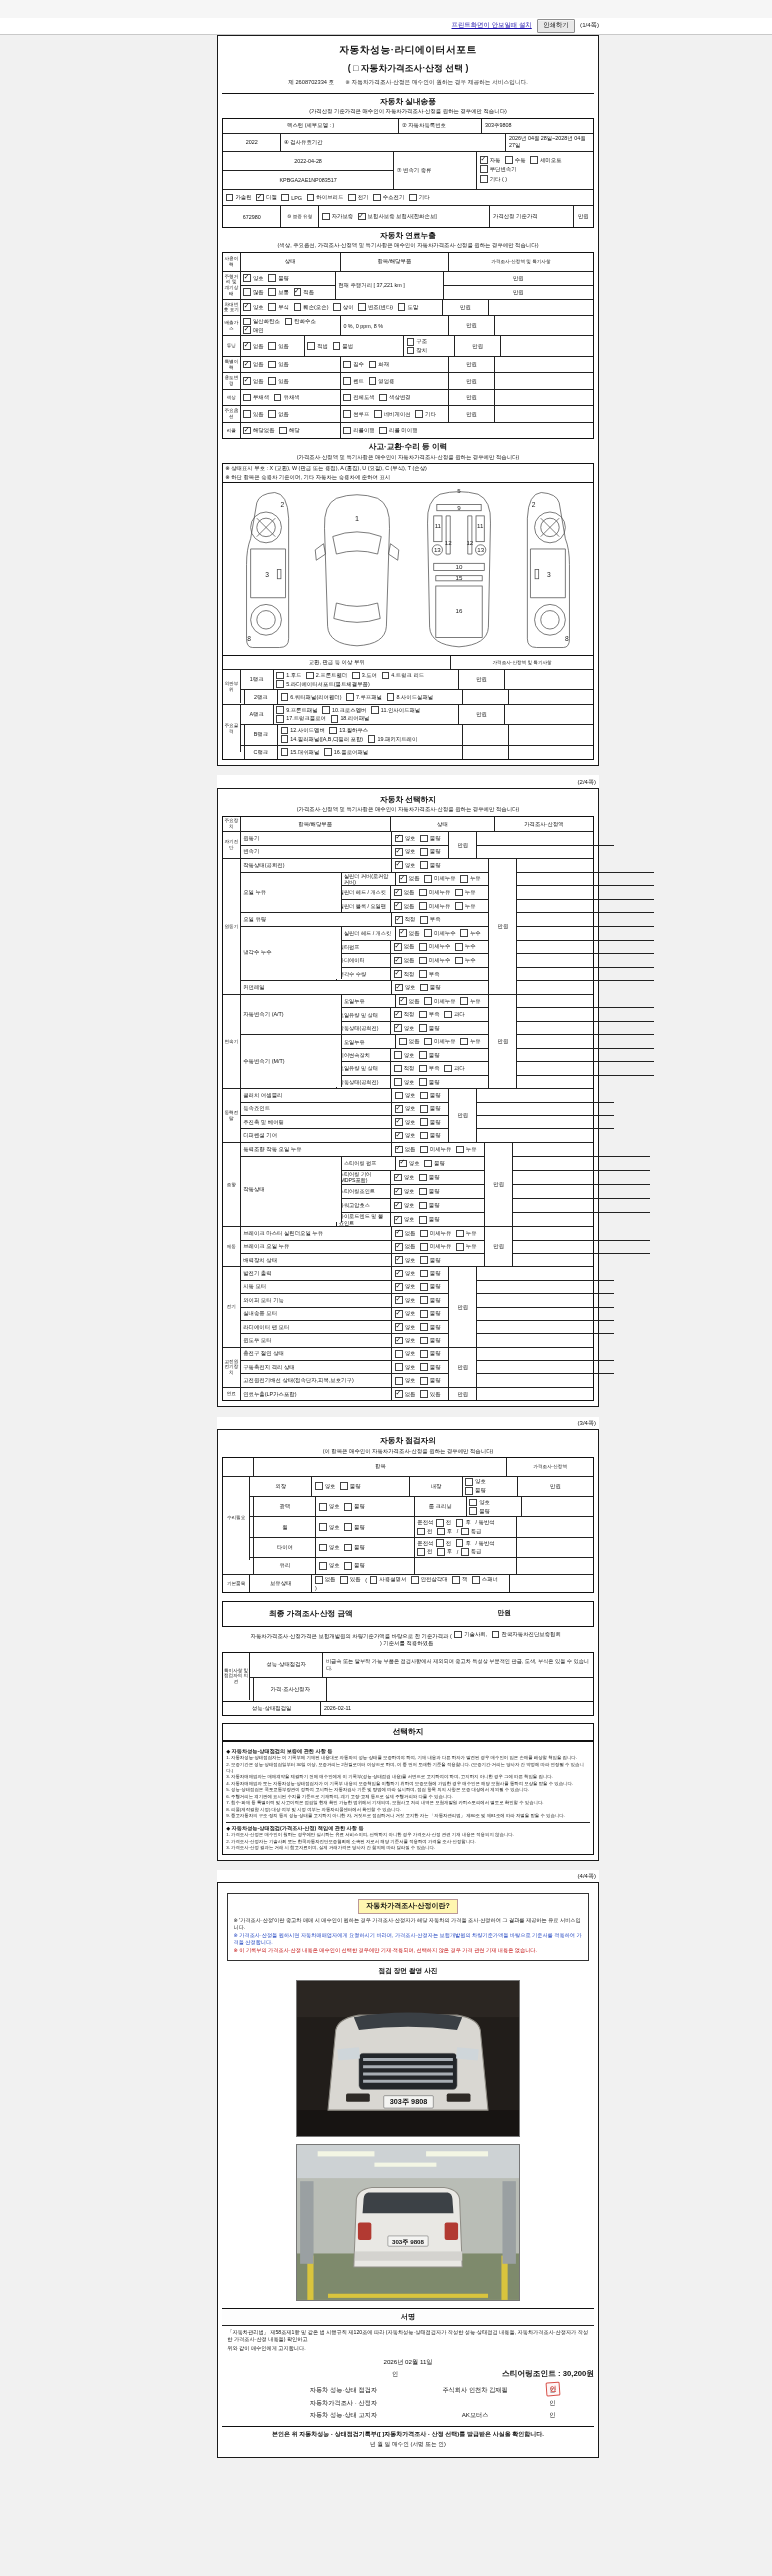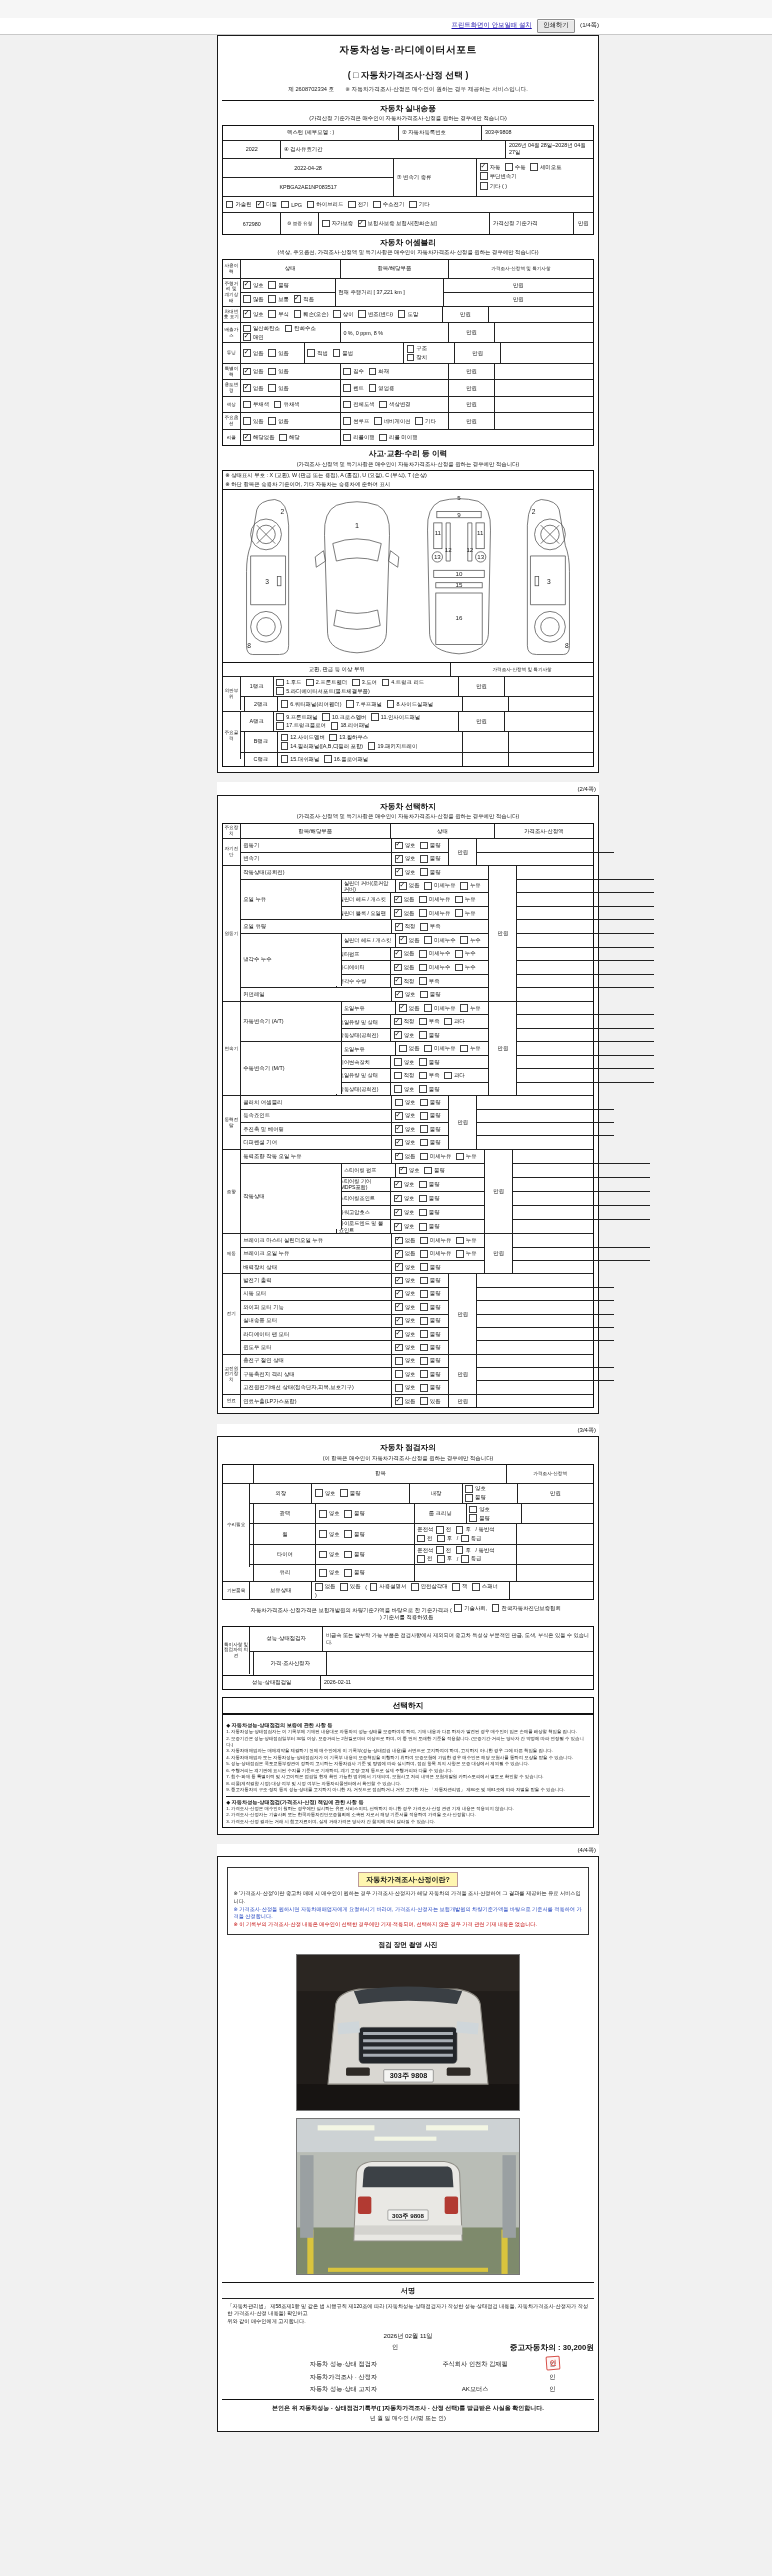--- a/index.html
+++ b/index.html
@@ -7,21 +7,21 @@
   .topstrip{height:17.5px;background:#f6f6f6;}
   .toolbar{height:16.5px;background:#ffffff;border-bottom:0.5px solid #c9c9c9;display:flex;align-items:center;justify-content:flex-end;padding-right:174px;gap:5.2px;}
   .install-link{color:#1a0dab;text-decoration:underline;font-size:6.4px;cursor:pointer;}
   .print-btn{background:#e9e9e9;border:0.5px solid #8f8f8f;border-radius:1px;font-size:6.4px;padding:1.5px 5.2px;box-shadow:inset 0 0.5px 0 #fff;}
   .pgmark{font-size:6.2px;color:#222;}
   .pages{width:382px;margin-left:217px;}
   .gap{height:9.3px;}
   .marker{background:#fff;text-align:right;font-size:6px;padding:2.1px 3.1px 1px;}
   .sheet{background:#fff;border:1px solid #1a1a1a;padding:3.1px 4.1px 5.2px;}
   .doc-title{font-size:9.8px;font-weight:bold;text-align:center;margin-top:5.2px;letter-spacing:0.5px;}
-  .doc-sub{font-size:8.8px;font-weight:bold;text-align:center;margin-top:13px;}
+  .doc-sub{font-size:8.8px;font-weight:bold;text-align:center;margin-top:6px;}
   .doc-no{font-size:5.7px;text-align:center;margin:4.1px 0 5.2px;color:#222;}
   .doc-no b{font-weight:normal;margin-right:9.3px;}
   .sec-title{font-size:7.7px;font-weight:bold;text-align:center;padding:3.1px 0 1.5px;}
   .sec-note{font-size:5.4px;text-align:center;padding-bottom:2.6px;color:#111;}
   .twrap{border:0.8px solid #111;}
   .tr{display:flex;border-bottom:0.5px solid #222;min-height:13.4px;align-items:stretch;}
   .tr:last-child{border-bottom:none;}
   .td{border-right:0.5px solid #222;padding:1.5px 2.6px;font-size:5.4px;display:flex;align-items:center;flex-wrap:wrap;row-gap:1px;}
   .td:last-child{border-right:none;}
   .td.c{justify-content:center;text-align:center;}
@@ -196,21 +196,21 @@
                 <span>가격산정 기준가격</span>
               </div>
               <div class="td unit" style="flex: 1 1 0%;">
                 <span>만원</span>
               </div>
             </div>
           </div>
         </div>
     </div>
     <div>
-      <div class="sec-title">자동차 어셈블리</div>
+      <div class="sec-title">자동차 연료누출</div>
       <div class="sec-note">(색상, 주요옵션, 가격조사·산정액 및 특기사항은 매수인이 자동차가격조사·산정을 원하는 경우에만 적습니다)</div>
       <div id="overall-table">
           <div class="twrap">
             <div class="tr" style="min-height: 17.5px;">
               <div class="td c vlabel" style="width: 15.5px; flex: 0 0 auto;">
                 <span>사용이력</span>
               </div>
               <div class="td c" style="width: 94px; flex: 0 0 auto;">
                 <span>상태</span>
               </div>
@@ -1722,20 +1722,24 @@
               </span>
               <span class="opt" style="margin-right: 2.6px;">)</span>
             </div>
             <div class="td unit" style="flex: 1 1 0%; border-top: none;">
               <span></span>
             </div>
           </div>
         </div>
       </div>
 
+    <div class="price-row">
+      <span class="pl">최종 가격조사·산정 금액</span>
+      <span class="pu">만원</span>
+    </div>
     <div class="basis-note" id="basis-note"><span class="opt" style="margin-right: 2.6px;">자동차가격조사·산정가격은 보험개발원의 차량기준가액을 바탕으로 한 기준가격과 (</span><span class="opt">
           <span class="cb"></span>
           <span>기술사회,</span>
         </span><span class="opt">
           <span class="cb"></span>
           <span>한국자동차진단보증협회</span>
         </span><span class="opt" style="margin-right: 2.6px;">) 기준서를 적용하였음</span></div>
     <div id="opinion-table">
         <div class="twrap">
           <div class="tr" style="min-height: 23px;">
@@ -1854,21 +1858,21 @@
       <rect x="112" y="206" width="208" height="18" fill="#d4d3cf"></rect>
     </svg>
 
     <div class="signbox">
       <div class="sign-head">서명</div>
       <div class="sign-state">「자동차관리법」 제58조제1항 및 같은 법 시행규칙 제120조에 따라 (자동차성능·상태점검자가 작성한 성능·상태점검 내용을, 자동차가격조사·산정자가 작성한 가격조사·산정 내용을) 확인하고</div>
       <div class="sign-state" style="padding-top:0;">위와 같이 매수인에게 고지합니다.</div>
       <div class="sign-date">2026년 02월 11일</div>
       <div class="fee-row">
         <span class="seal-mid">인</span>
-        <span class="fee">중고자동차의 : 30,200원</span>
+        <span class="fee">스티어링조인트 : 30,200원</span>
       </div>
       <div id="signers">
           <div class="signer">
             <span class="sl">자동차 성능·상태 점검자</span>
             <span class="sv">주식회사 인천차 김재필</span>
             <span class="seal">인<span class="stamp">인</span></span>
           </div>
           <div class="signer">
             <span class="sl">자동차가격조사 · 산정자</span>
             <span class="sv"></span>

